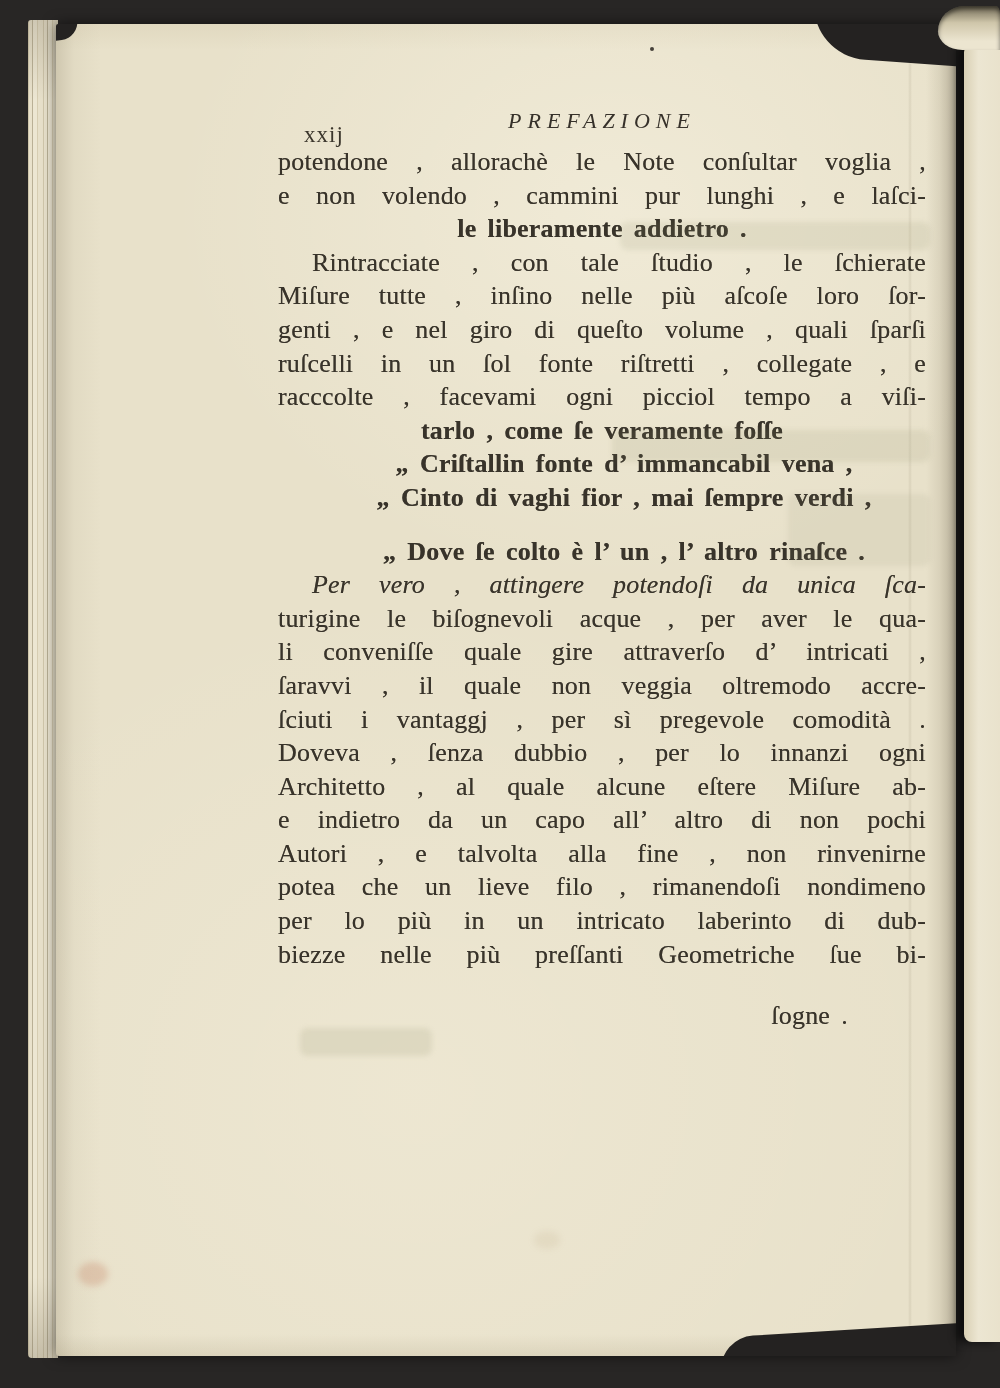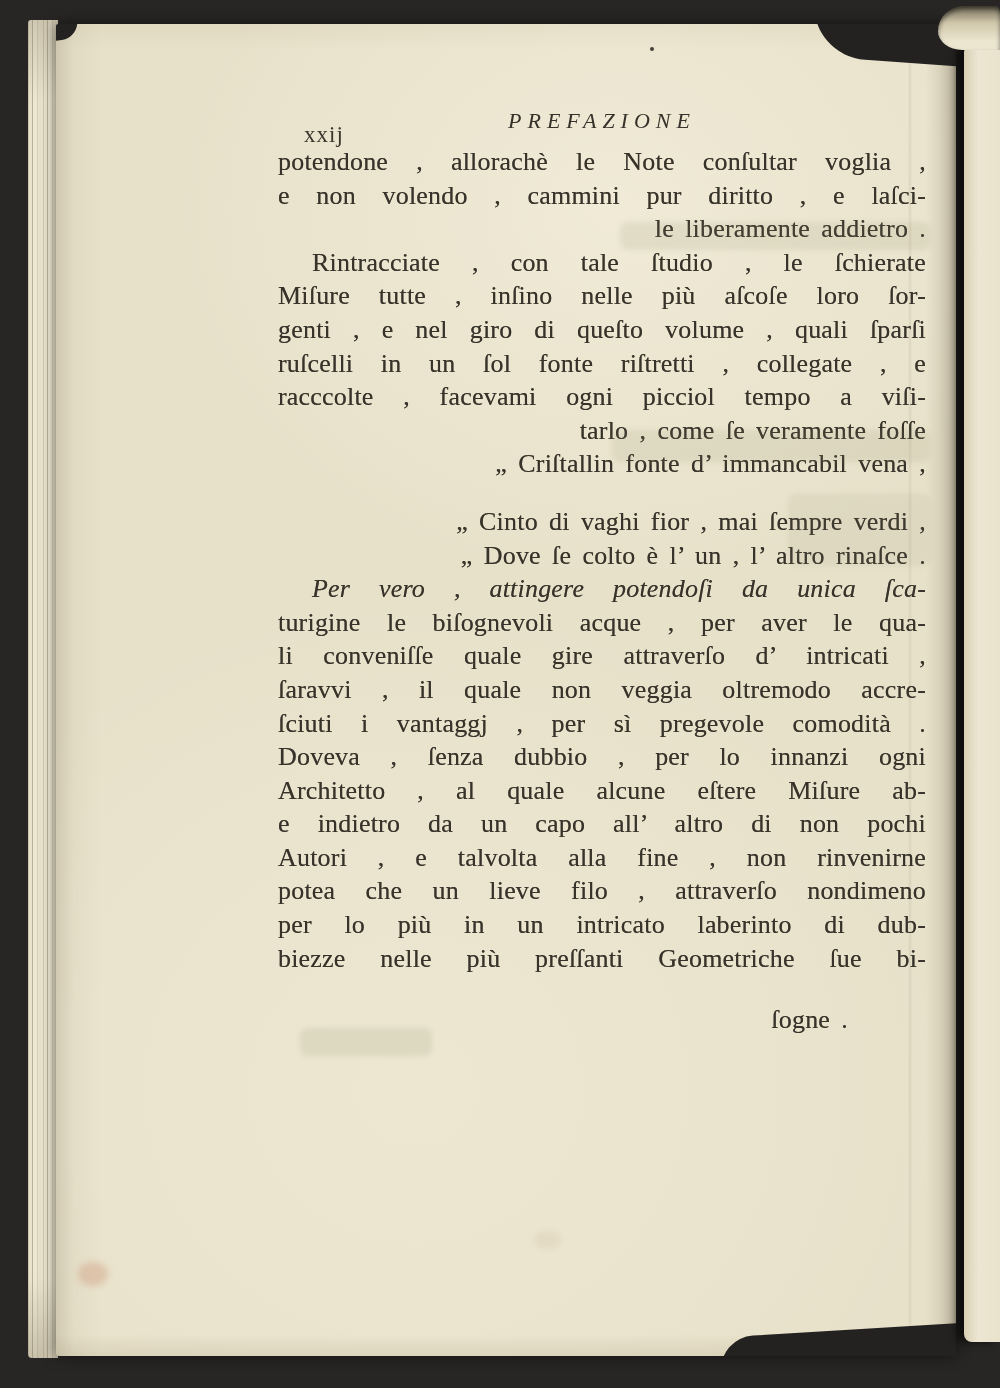--- a/index.html
+++ b/index.html
@@ -86,21 +86,21 @@
 
   
   .textblock{
     position:absolute;left:222px;top:121px;width:648px;
     font-size:26px;color:#38332a;
     word-spacing:4.5px;letter-spacing:.2px;
     text-shadow:0 0 .6px rgba(56,51,42,.65);
   }
   .line{display:block;line-height:33.6px;height:33.6px;white-space:normal;}
   .line.justify{text-align:justify;text-align-last:justify;text-justify:inter-word;}
-  .line.left{text-align:right;}
+  .line.left{text-align:center;font-weight:bold;}
   .line.right{text-align:right;margin-top:28px;}
 
   
   .ghost{position:absolute;filter:blur(2.5px);border-radius:8px;pointer-events:none;}
   .g1{left:620px;top:222px;width:310px;height:28px;background:rgba(140,140,104,.13);}
   .g2{left:612px;top:430px;width:318px;height:32px;background:rgba(140,140,104,.13);}
   .g3{left:788px;top:494px;width:142px;height:72px;background:rgba(140,140,104,.10);}
   .g4{left:300px;top:1028px;width:132px;height:28px;background:rgba(140,140,104,.15);}
   .stain{position:absolute;filter:blur(3px);border-radius:50%;pointer-events:none;}
   .s1{left:78px;top:1262px;width:30px;height:24px;background:rgba(196,130,100,.30);}
@@ -121,41 +121,41 @@
     <div class="wedge br"></div>
     <div class="wedge tl"></div>
 
     <div class="running-head">
       <span class="pagenum">xxij</span>
       <span class="head-title">PREFAZIONE</span>
     </div>
 
     <div class="textblock" id="textblock">
         <div class="line justify">potendone , allorachè le Note conſultar voglia ,</div>
-        <div class="line justify">e non volendo , cammini pur diritto , e laſci-</div>
+        <div class="line justify">e non volendo , cammini pur lunghi , e laſci-</div>
         <div class="line left">le liberamente addietro .</div>
         <div class="line justify" style="padding-left: 34px;">Rintracciate , con tale ſtudio , le ſchierate</div>
         <div class="line justify">Miſure tutte , inſino nelle più aſcoſe loro ſor-</div>
         <div class="line justify">genti , e nel giro di queſto volume , quali ſparſi</div>
         <div class="line justify">ruſcelli in un ſol fonte riſtretti , collegate , e</div>
         <div class="line justify">racccolte , facevami ogni picciol tempo a viſi-</div>
         <div class="line left">tarlo , come ſe veramente foſſe</div>
         <div class="line left" style="padding-left: 44px;">„ Criſtallin fonte d’ immancabil vena ,</div>
-        <div class="line left" style="padding-left: 44px; margin-top: 24px;">„ Cinto di vaghi fior , mai ſempre verdi ,</div>
-        <div class="line left" style="padding-left: 44px;">„ Dove ſe colto è l’ un , l’ altro rinaſce .</div>
+        <div class="line left" style="padding-left: 44px;">„ Cinto di vaghi fior , mai ſempre verdi ,</div>
+        <div class="line left" style="padding-left: 44px; margin-top: 20px;">„ Dove ſe colto è l’ un , l’ altro rinaſce .</div>
         <div class="line justify" style="padding-left: 34px; font-style: italic;">Per vero , attingere potendoſi da unica ſca-</div>
         <div class="line justify">turigine le biſognevoli acque , per aver le qua-</div>
         <div class="line justify">li conveniſſe quale gire attraverſo d’ intricati ,</div>
         <div class="line justify">ſaravvi , il quale non veggia oltremodo accre-</div>
         <div class="line justify">ſciuti i vantaggj , per sì pregevole comodità .</div>
         <div class="line justify">Doveva , ſenza dubbio , per lo innanzi ogni</div>
         <div class="line justify">Architetto , al quale alcune eſtere Miſure ab-</div>
         <div class="line justify">e indietro da un capo all’ altro di non pochi</div>
         <div class="line justify">Autori , e talvolta alla fine , non rinvenirne</div>
-        <div class="line justify">potea che un lieve filo , attraverſo nondimeno</div>
+        <div class="line justify">potea che un lieve filo , rimanendoſi nondimeno</div>
         <div class="line justify">per lo più in un intricato laberinto di dub-</div>
         <div class="line justify">biezze nelle più preſſanti Geometriche ſue bi-</div>
         <div class="line right" style="padding-right: 78px;">ſogne .</div>
       </div>
   </div>
 
   <div class="adjacent-page"></div>
   <div class="curl-top"></div>
 
   <div class="ghost g1"></div>

